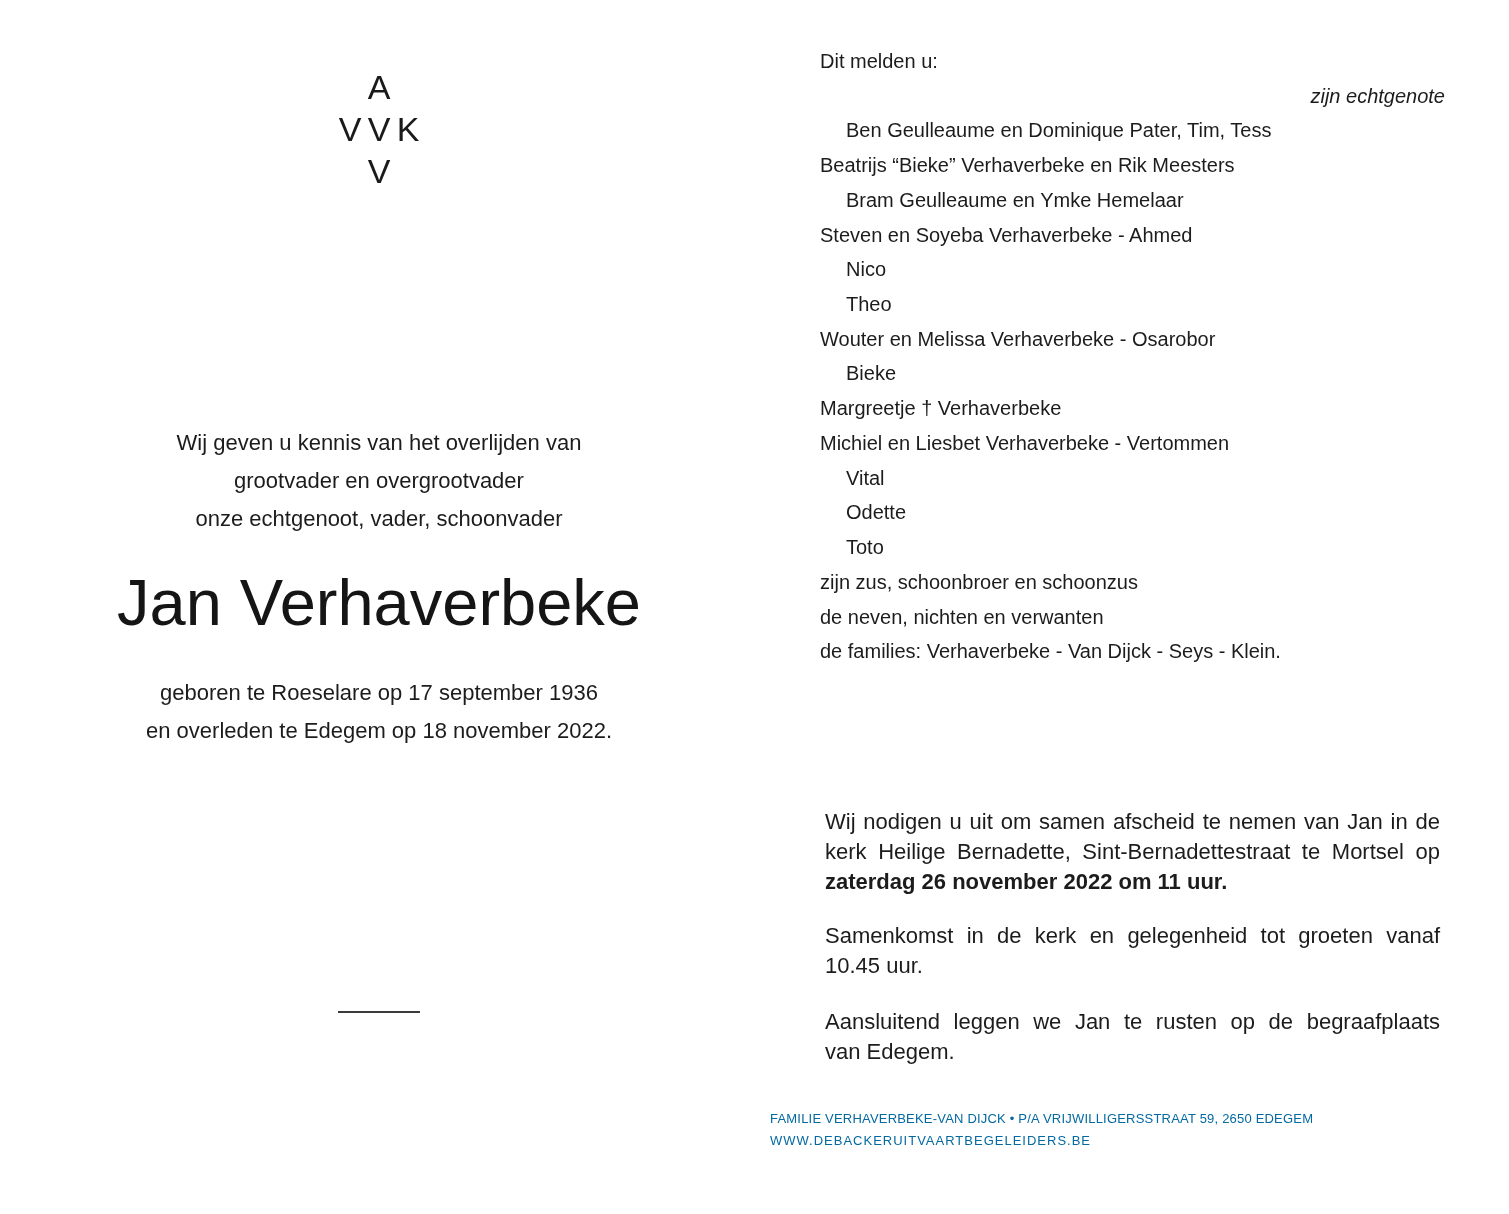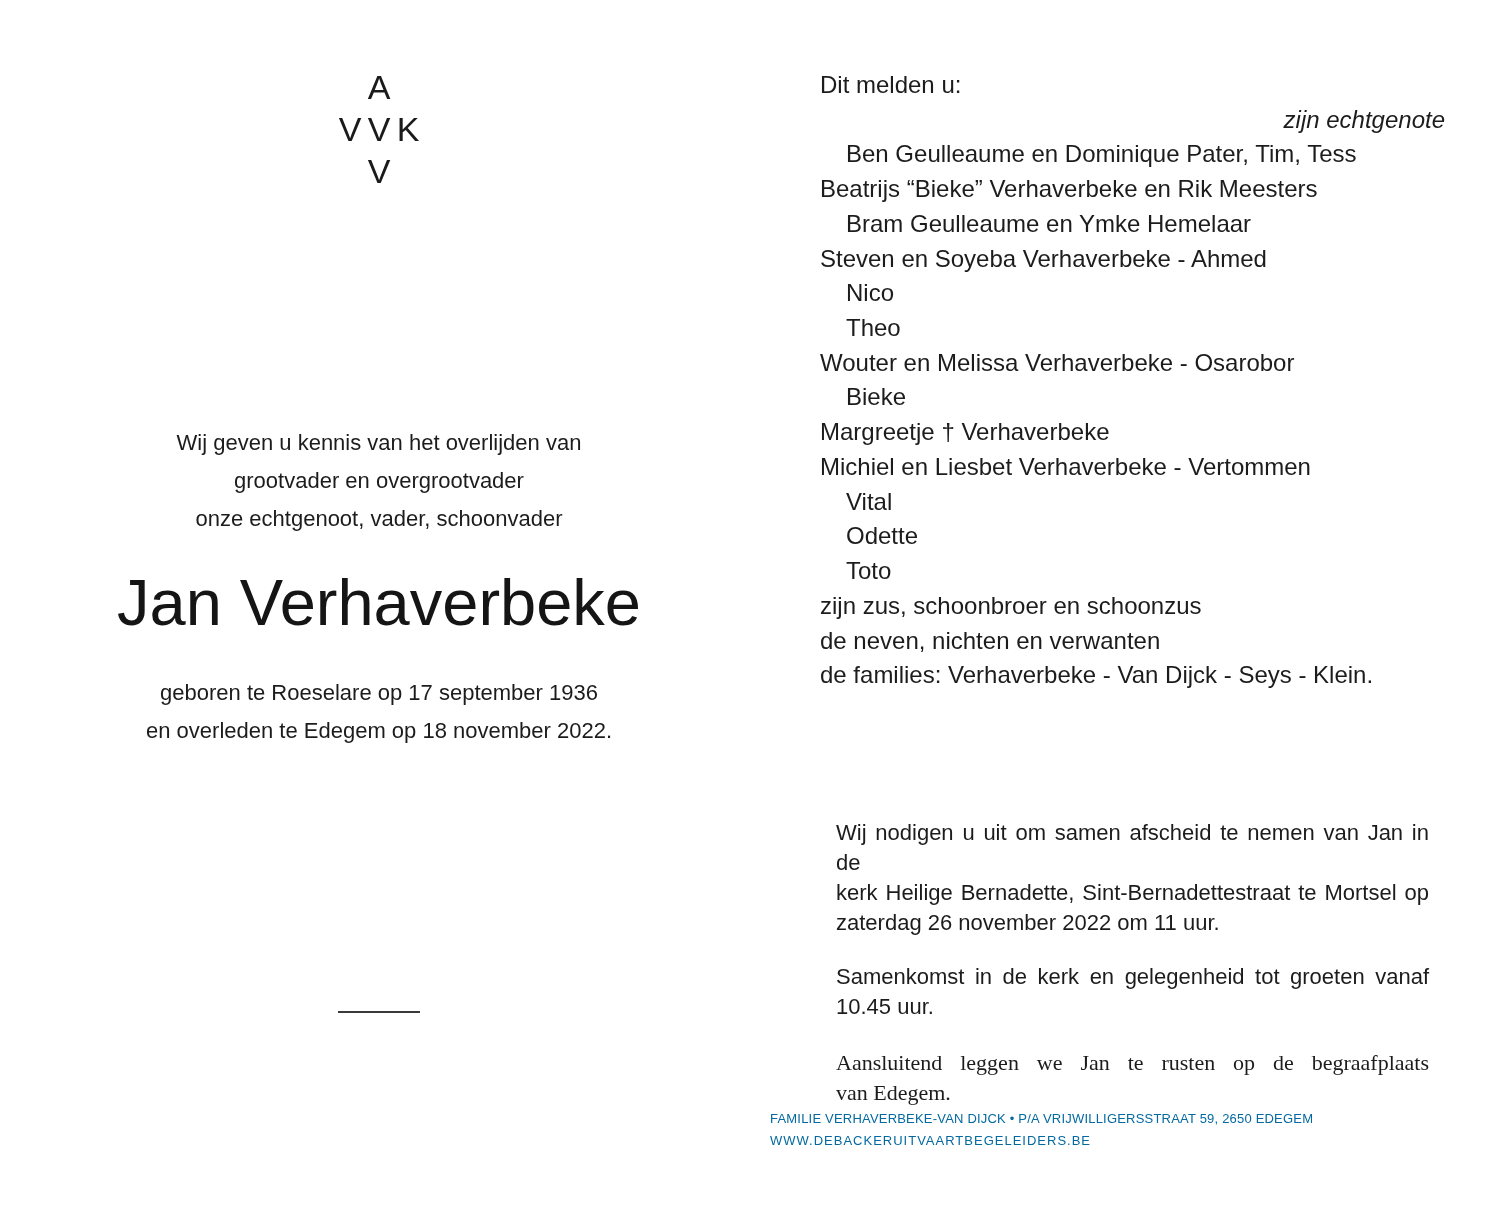--- a/index.html
+++ b/index.html
@@ -65,41 +65,41 @@
   .divider {
     position: absolute;
     top: 1011px; left: 50%;
     width: 82px; margin-left: -41px;
     border-top: 2.5px solid #3a3a3a;
   }
 
   
   .family-block {
     position: absolute;
-    left: 820px; top: 68px;
+    left: 820px; top: 44px;
     width: 625px;
-    font-size: 24px;
+    font-size: 20px;
     line-height: 34.72px;
   }
   .fam-line { white-space: nowrap; }
   .fam-line.indent { padding-left: 26px; }
   .fam-line.relation { text-align: right; font-style: italic; }
 
   .paras-block {
     position: absolute;
     left: 820px; top: 802px;
     width: 625px;
     font-size: 22px;
     line-height: 30px;
   }
-  .para { margin: 16px; }
+  .para { margin: 5px; }
   .para + .para { margin-top: 24px; }
-  .para.p3 { margin-top: 26px; font-family: Liberation Serif, serif; }
+  .para.p3 { margin-top: 26px; }
   .jline { text-align: justify; text-align-last: justify; }
-  .bold-line { font-weight: 400; }
+  .bold-line { font-weight: 700; }
 
   .footer-block {
     position: absolute;
     left: 770px; top: 1108px;
     width: 720px;
     text-align: left;
     font-size: 13px;
     line-height: 21.5px;
     letter-spacing: 0.2px;
     color: #0369a1;

